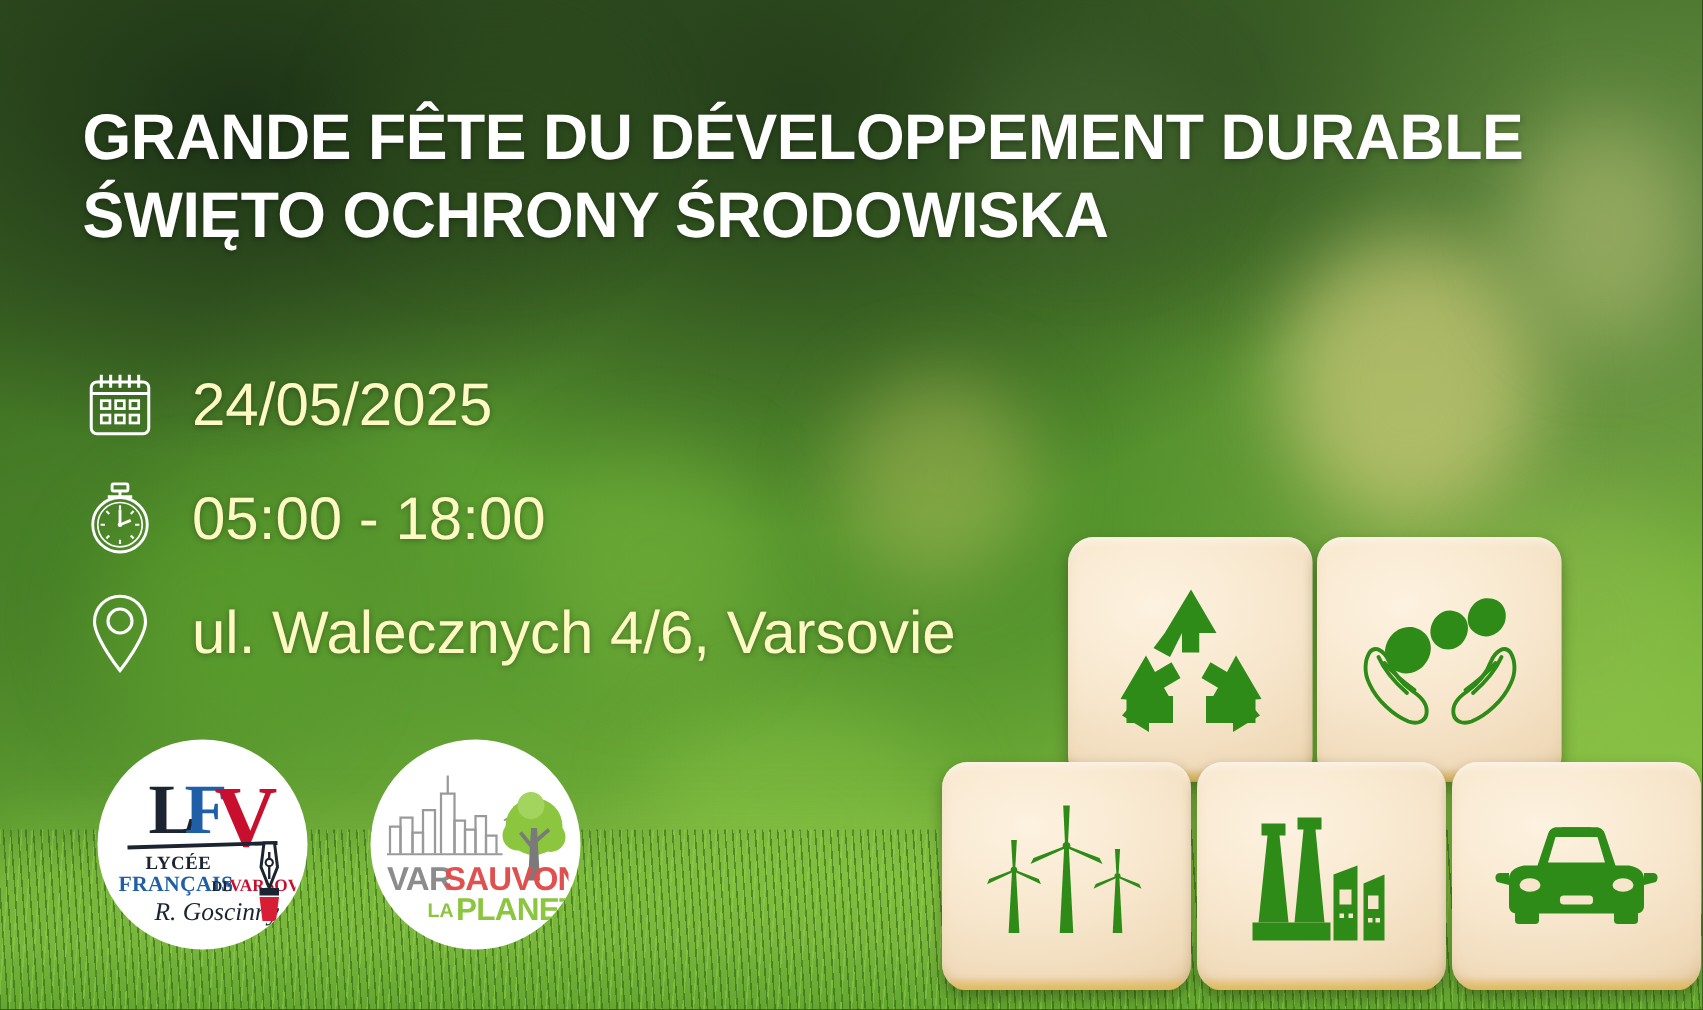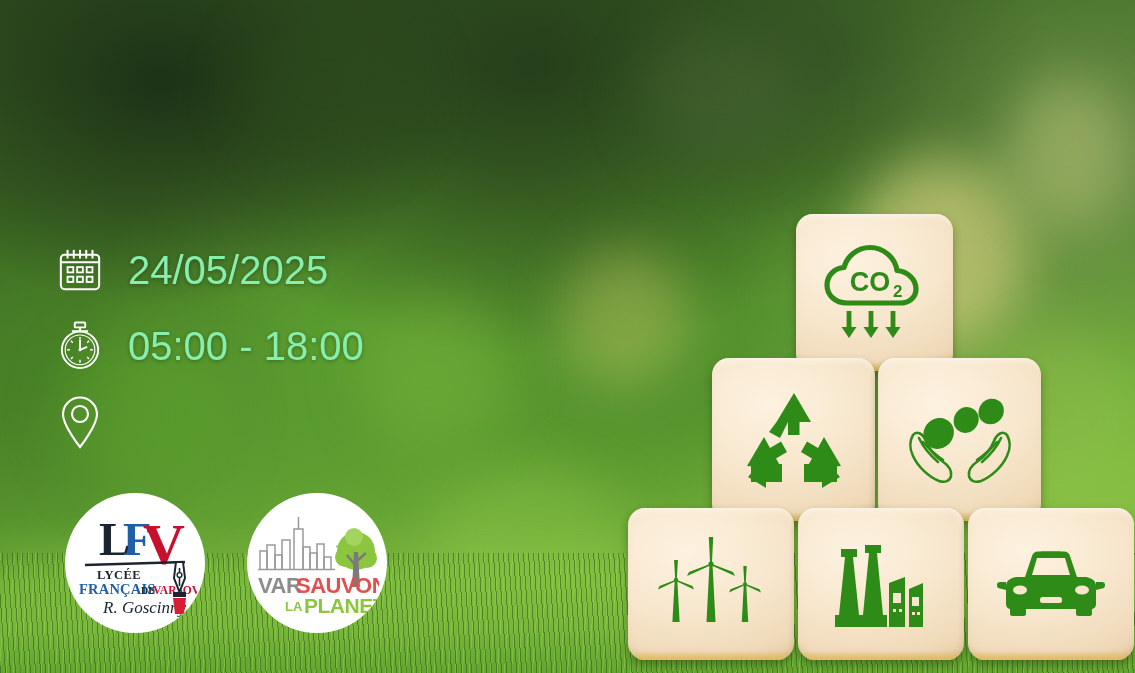--- a/index.html
+++ b/index.html
@@ -93,21 +93,21 @@
     align-items: center;
     justify-content: center;
     flex: 0 0 56px;
   }
   .info-text {
     margin-left: 20px;
     font-family: "Liberation Sans", sans-serif;
     font-weight: normal;
     font-size: 40px;
     line-height: 44px;
-    color: #86efac;
+    color: #fef9c3;
     white-space: nowrap;
     text-shadow: 0 1px 4px rgba(0,0,0,0.32);
   }
 
   
   .logos {
     position: absolute;
     left: 65px;
     top: 493px;
     display: flex;
@@ -184,20 +184,24 @@
   <div class="bokeh" style="left:360px;top:300px;width:150px;height:150px;background:rgba(120,180,60,0.45);"></div>
   <div class="bokeh" style="left:60px;top:330px;width:170px;height:170px;background:rgba(96,166,46,0.50);"></div>
   <div class="bokeh" style="left:640px;top:30px;width:160px;height:130px;background:rgba(70,100,50,0.55);"></div>
   <div class="bokeh" style="left:240px;top:20px;width:180px;height:140px;background:rgba(44,72,28,0.55);"></div>
   <div class="bokeh" style="left:980px;top:330px;width:160px;height:180px;background:rgba(150,195,80,0.40);"></div>
   <div class="bokeh" style="left:430px;top:470px;width:200px;height:150px;background:rgba(138,198,70,0.40);"></div>
 
   <div class="grass-soft"></div>
   <div class="grass"></div>
 
+  <div class="title-block">
+    <div class="title-line">GRANDE FÊTE DU DÉVELOPPEMENT DURABLE</div>
+    <div class="title-line">ŚWIĘTO OCHRONY ŚRODOWISKA</div>
+  </div>
 
   <div class="info-list">
 
     <div class="info-row">
       <span class="info-icon">
         <svg width="46" height="46" viewBox="0 0 48 48" fill="none" stroke="#ffffff" stroke-width="2.1">
           <rect x="4" y="8" width="40" height="36" rx="4"></rect>
           <line x1="11" y1="3" x2="11" y2="12"></line>
           <line x1="17.5" y1="3" x2="17.5" y2="12"></line>
           <line x1="24" y1="3" x2="24" y2="12"></line>
@@ -243,20 +247,21 @@
       <span class="info-text">05:00 - 18:00</span>
     </div>
 
     <div class="info-row">
       <span class="info-icon">
         <svg width="42" height="54" viewBox="0 0 42 54" fill="none" stroke="#ffffff" stroke-width="2.1">
           <path d="M21 52 C21 52 38 30.5 38 19.5 C38 10 30.4 2.5 21 2.5 C11.6 2.5 4 10 4 19.5 C4 30.5 21 52 21 52 Z"></path>
           <circle cx="21" cy="19" r="8"></circle>
         </svg>
       </span>
+      <span class="info-text">ul. Walecznych 4/6, Varsovie</span>
     </div>
   </div>
 
   <div class="logos">
 
     <div class="logo-circle">
       <svg width="124" height="110" viewBox="0 0 124 110">
 
         <text class="logo-lfv-txt" x="26" y="47" font-size="47" font-weight="bold" fill="#1B2430">L</text>
         <text class="logo-lfv-txt" x="50" y="47" font-size="47" font-weight="bold" fill="#1F5FA8">F</text>
@@ -312,43 +317,20 @@
         <text x="3" y="86" font-size="22" font-weight="bold" font-family="Liberation Sans, sans-serif" fill="#8C8C8C" letter-spacing="-0.5">VAR</text>
         <text x="41" y="86" font-size="22" font-weight="bold" font-family="Liberation Sans, sans-serif" fill="#E0504F" letter-spacing="-0.5">SAUVONS</text>
         <text x="30" y="104" font-size="13" font-weight="bold" font-family="Liberation Sans, sans-serif" fill="#8CC63F">LA</text>
         <text x="49" y="106" font-size="21" font-weight="bold" font-family="Liberation Sans, sans-serif" fill="#8CC63F" letter-spacing="-0.5">PLANETE</text>
       </svg>
     </div>
   </div>
 
   <div class="blocks">
 
-    <div class="wblock blk-co2">
-      <div class="blk-inner">
-        <svg width="112" height="104" viewBox="0 0 112 104">
-          <path d="M28 62 C16 62 8 54 8 44 C8 34.5 15.5 27 25 26.5 C28 15 38.5 6.5 51 6.5 C64.5 6.5 76 16.5 78 29.5 C89 30.5 97 38.5 97 48 C97 56.5 90 62 81 62 Z" fill="none" stroke="#2E8B18" stroke-width="5.2" stroke-linejoin="round"></path>
-          <text x="51" y="50" font-size="27" font-weight="bold" fill="#2E8B18" text-anchor="middle" font-family="Liberation Sans, sans-serif">CO</text>
-          <text x="74" y="56" font-size="17" font-weight="bold" fill="#2E8B18" font-family="Liberation Sans, sans-serif">2</text>
-          <g fill="#2E8B18">
-            <g transform="translate(30,70)">
-                <rect x="-2.4" y="0" width="4.8" height="18"></rect>
-                <path d="M-7.5 16 L7.5 16 L0 27 Z"></path>
-              </g>
-            <g transform="translate(52,70)">
-                <rect x="-2.4" y="0" width="4.8" height="18"></rect>
-                <path d="M-7.5 16 L7.5 16 L0 27 Z"></path>
-              </g>
-            <g transform="translate(74,70)">
-                <rect x="-2.4" y="0" width="4.8" height="18"></rect>
-                <path d="M-7.5 16 L7.5 16 L0 27 Z"></path>
-              </g>
-          </g>
-        </svg>
-      </div>
-    </div>
 
     <div class="wblock blk-recycle">
       <div class="blk-inner">
         <svg width="104" height="100" viewBox="0 0 104 100" fill="#2E8B18">
 
           <path d="M52 3 L69 32 L57.5 32 L57.5 45 L46 45 L46 32 L34.5 32 Z"></path>
           <path d="M34.5 32 L46 32 L38 48 L27 42 Z"></path>
 
           <path d="M5 76 L22 47 L28 58 L39 51.5 L45 62 L34 68.5 L40 79 Z"></path>
           <path d="M9 74 L40 74 L40 92 L9 92 Z"></path>

